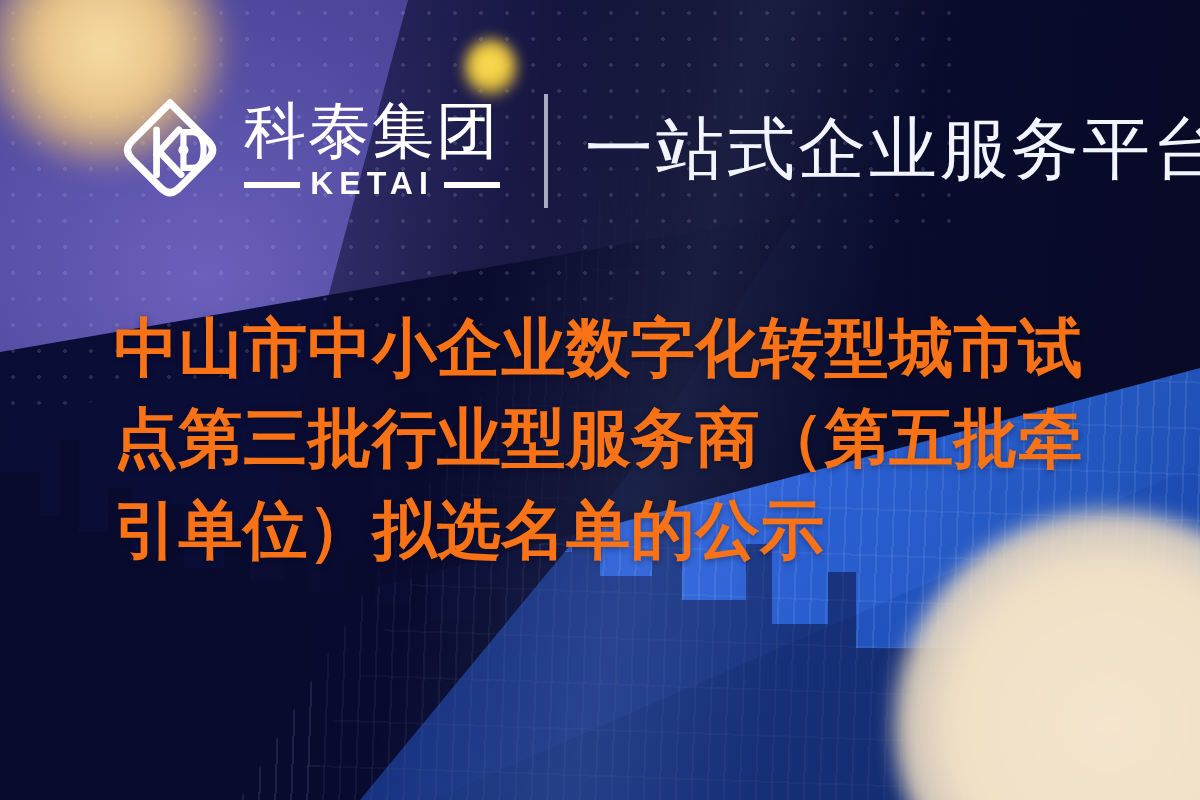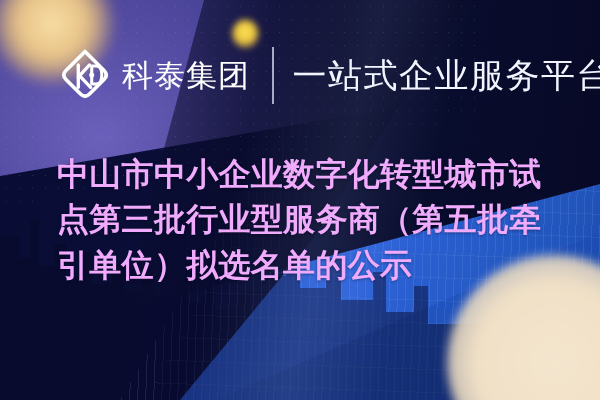--- a/index.html
+++ b/index.html
@@ -222,21 +222,21 @@
     white-space: nowrap;
     font-family: "Liberation Serif", "DejaVu Serif", serif;
   }
 
   
   .title {
     position: absolute;
     left: 57px;
     top: 152px;
     width: 512px;
-    color: #f0abfc;
+    color: #f97316;
     font-size: 32px;
     font-weight: bold;
     line-height: 1.42;
     letter-spacing: 0.3px;
     font-family: "Liberation Sans", "DejaVu Sans", sans-serif;
     text-shadow: 0 1px 3px rgba(0,0,20,0.35);
   }
 </style>
 </head>
 <body>
@@ -321,20 +321,25 @@
           <path d="M38 54 L58 32"></path>
           <path d="M41 52 L60 72"></path>
         </g>
         <g fill="none" stroke="#ffffff" stroke-width="5.5" stroke-linecap="round" stroke-linejoin="round">
           <path d="M62 34 L70 34 Q80 34 80 50 Q80 66 70 66 L62 66 Z"></path>
         </g>
         <circle cx="62" cy="50" r="4.5" fill="#ffffff"></circle>
       </svg>
       <div class="logo-text">
         <div class="logo-cn">科泰集团</div>
+        <div class="logo-en-row">
+          <span class="logo-dash"></span>
+          <span class="logo-en">KETAI</span>
+          <span class="logo-dash"></span>
+        </div>
       </div>
     </div>
 
     <div class="divider"></div>
 
     <div class="tagline-block">
       <div class="tagline-main">一站式企业服务平台</div>
     </div>
   </div>
 

